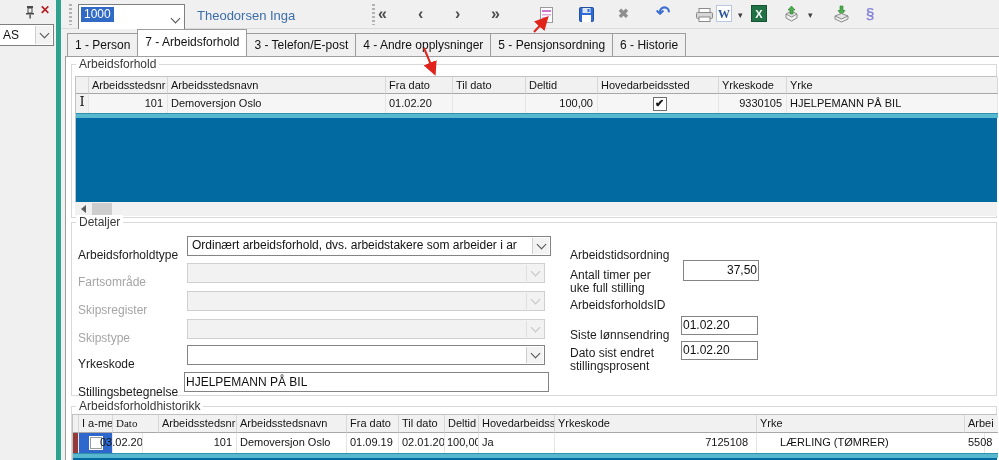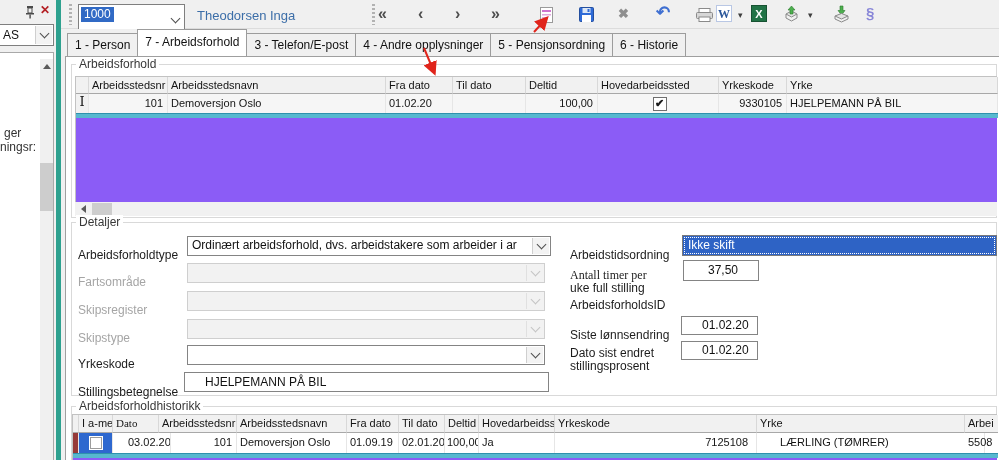--- a/index.html
+++ b/index.html
@@ -14,24 +14,24 @@
          padding:0 8px 0 4px;white-space:nowrap;overflow:hidden;color:#111;}
   .combo .val{display:block;overflow:hidden;white-space:nowrap;}
   .dd{position:absolute;right:1px;top:1px;bottom:1px;width:16px;background:#f3f3f3;
       border-left:1px solid #cfcfcf;display:flex;align-items:center;justify-content:center;}
   .chev{width:6px;height:6px;border-right:1.5px solid #4f4f4f;border-bottom:1.5px solid #4f4f4f;
         transform:rotate(45deg);margin-top:-3px;}
   .combo.dis{background:#f2f2f2;border-color:#cfcfcf;}
   .combo.dis .dd{background:#f2f2f2;border-left-color:#e0e0e0;}
   .combo.dis .chev{border-color:#c4c4c4;}
   .inp{background:#fff;border:1px solid #848484;font-size:12px;line-height:17px;
-       padding:0 20px;white-space:nowrap;overflow:hidden;color:#111;}
+       padding:0 1px;white-space:nowrap;overflow:hidden;color:#111;}
   .num{text-align:right;}
   
-  .grid{background:#8b5cf6;border-left:1px solid #c2c2c2;border-top:1px solid #c2c2c2;}
+  .grid{background:#0369a1;border-left:1px solid #c2c2c2;border-top:1px solid #c2c2c2;}
   .gh{position:absolute;top:0;background:#f1f1f1;border-right:1px solid #d8d8d8;
       border-bottom:1px solid #a8a8a8;font-size:11px;line-height:15px;padding:1px 2px 0 3px;
       box-sizing:border-box;white-space:nowrap;overflow:hidden;color:#141414;}
   .gc{position:absolute;font-size:11px;line-height:18px;padding:0 4px 0 3px;box-sizing:border-box;
       border-right:1px solid #e6e6e6;white-space:nowrap;overflow:hidden;color:#141414;}
   .rowline{position:absolute;background:#57b8cf;border-top:1px solid #2e92ad;height:4px;}
   .cb{position:absolute;width:12px;height:12px;background:#fff;border:1px solid #6e6e6e;}
   .check{position:absolute;left:1px;top:0px;font-size:11px;font-weight:bold;color:#1a1a1a;line-height:11px;}
   
   .toolbtn{position:absolute;top:5px;font-size:16px;font-weight:bold;color:#4c4c4c;line-height:18px;}
@@ -61,31 +61,20 @@
     </svg>
     <div class="abs" style="left:40px;top:3px;font-size:12px;font-weight:bold;color:#b42025;">✕</div>
 
     <div class="abs" style="left:-2px;top:24px;width:56px;height:22px;background:#fff;border:1px solid #7f7f7f;">
       <span class="abs" style="left:4px;top:3px;font-size:12px;color:#111;">AS</span>
       <span class="dd">
           <span class="chev"></span>
         </span>
     </div>
 
-    <div class="abs" style="left:0;top:52px;width:54px;height:408px;background:#fff;border-top:1px solid #a9a9a9;border-right:1px solid #a9a9a9;">
-      <div class="abs" style="left:4px;top:73px;font-size:12px;color:#333;">ger</div>
-      <div class="abs" style="left:0px;top:87px;font-size:12px;color:#333;">ningsr:</div>
-
-      <div class="abs" style="left:40px;top:6px;width:13px;height:402px;background:#f0f0f0;">
-        <div class="abs" style="left:0;top:0;width:13px;height:15px;display:flex;align-items:center;justify-content:center;">
-            <span class="tri-up"></span>
-          </div>
-        <div class="abs sb-thumb" style="left:0;top:104px;width:13px;height:48px;"></div>
-      </div>
-    </div>
   </div>
 
   <div class="abs" style="left:56px;top:0;width:5px;height:460px;background:#2ea18f;"></div>
   <div class="abs" style="left:61px;top:0;width:5px;height:460px;background:#f0f0f0;"></div>
 
   <div class="abs" style="left:61px;top:0;width:938px;height:29px;background:#f0f0f0;border-bottom:1px solid #dcdcdc;">
     <div class="grip" style="left:8px;"></div>
 
     <div class="abs" style="left:17px;top:4px;width:107px;height:32px;background:#fff;border:1px solid #7f7f7f;">
       <span class="abs" style="left:2px;top:2px;background:#316ac5;color:#fff;font-size:12px;padding:0 3px;line-height:15px;">1000</span>
@@ -228,23 +217,22 @@
   <div class="abs lbl" style="left:78px;top:349px;">Yrkeskode</div>
   <div class="abs combo" style="left:187px;top:345px;width:358px;height:20px;white-space:pre;">
     
     <span class="dd"><span class="chev"></span></span>
   </div>
 
   <div class="abs lbl" style="left:78px;top:377px;">Stillingsbetegnelse</div>
   <div class="abs inp" style="left:184px;top:372px;width:365px;height:20px;line-height:18px;">HJELPEMANN PÅ BIL</div>
 
   <div class="abs lbl" style="left:570px;top:240px;">Arbeidstidsordning</div>
-  <div class="abs" style="left:682px;top:235px;width:315px;height:21px;background:#2e63c5;border:1px solid #7a7a7a;outline:1px dotted #fff;outline-offset:-3px;color:#fff;font-size:12px;line-height:19px;padding:0 5px;box-sizing:border-box;">Ikke skift</div>
-
-  <div class="abs lbl" style="left:570px;top:260px;font-family:Liberation Serif, serif;">Antall timer per</div>
+
+  <div class="abs lbl" style="left:570px;top:260px;">Antall timer per</div>
   <div class="abs lbl" style="left:570px;top:273px;">uke full stilling</div>
   <div class="abs inp num" style="left:683px;top:260px;width:76px;height:21px;line-height:19px;">37,50</div>
 
   <div class="abs lbl" style="left:570px;top:290px;">ArbeidsforholdsID</div>
 
   <div class="abs lbl" style="left:570px;top:320px;">Siste lønnsendring</div>
   <div class="abs inp" style="left:681px;top:316px;width:77px;height:19px;">01.02.20</div>
 
   <div class="abs lbl" style="left:570px;top:338px;">Dato sist endret</div>
   <div class="abs lbl" style="left:570px;top:351px;">stillingsprosent</div>
@@ -265,21 +253,21 @@
     <div class="gh" style="left:406px;width:76px;height:18px;">Hovedarbeidssted</div>
     <div class="gh" style="left:482px;width:202px;height:18px;">Yrkeskode</div>
     <div class="gh" style="left:684px;width:208px;height:18px;">Yrke</div>
     <div class="gh" style="left:892px;width:33px;height:18px;border-right:none;">Arbei</div>
 
     <div class="abs" style="left:0;top:18px;width:925px;height:20px;background:#fff;">
       <div class="gc" style="left:0;top:0;width:6px;height:20px;background:#963a39;padding:0;"></div>
       <div class="gc" style="left:6px;top:0;width:34px;height:20px;background:#2e68cf;padding:0;">
         <span class="cb" style="left:10px;top:3px;border-color:#fff;box-shadow:0 0 0 1px #9c9c9c inset;"></span>
       </div>
-      <div class="gc num" style="left:52px;top:0;width:46px;height:20px;line-height:19px;">03.02.20</div>
+      <div class="gc num" style="left:24px;top:0;width:46px;height:20px;line-height:19px;">03.02.20</div>
       <div class="gc num" style="left:86px;top:0;width:78px;height:20px;line-height:19px;">101</div>
       <div class="gc" style="left:164px;top:0;width:110px;height:20px;line-height:19px;">Demoversjon Oslo</div>
       <div class="gc" style="left:274px;top:0;width:52px;height:20px;line-height:19px;">01.09.19</div>
       <div class="gc" style="left:326px;top:0;width:46px;height:20px;line-height:19px;">02.01.20</div>
       <div class="gc num" style="left:372px;top:0;width:34px;height:20px;line-height:19px;padding:0 2px;">100,00</div>
       <div class="gc" style="left:406px;top:0;width:76px;height:20px;line-height:19px;">Ja</div>
       <div class="gc num" style="left:482px;top:0;width:202px;height:20px;line-height:19px;padding-right:8px;">7125108</div>
       <div class="gc" style="left:704px;top:0;width:208px;height:20px;line-height:19px;">LÆRLING (TØMRER)</div>
       <div class="gc" style="left:892px;top:0;width:33px;height:20px;line-height:19px;border-right:none;">5508</div>
     </div>

